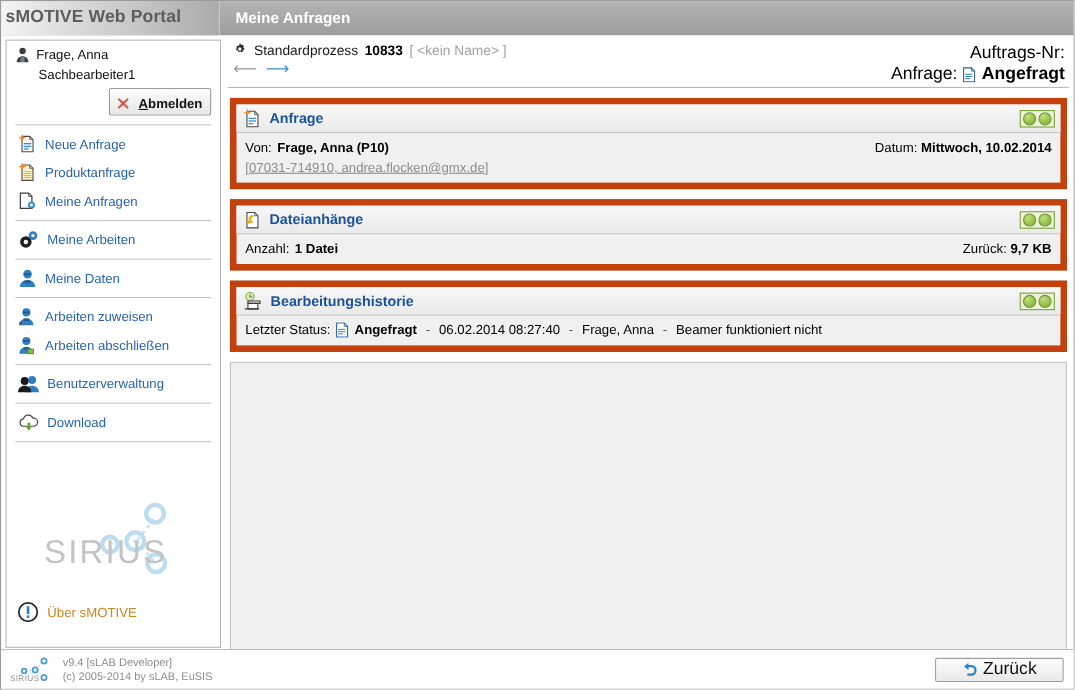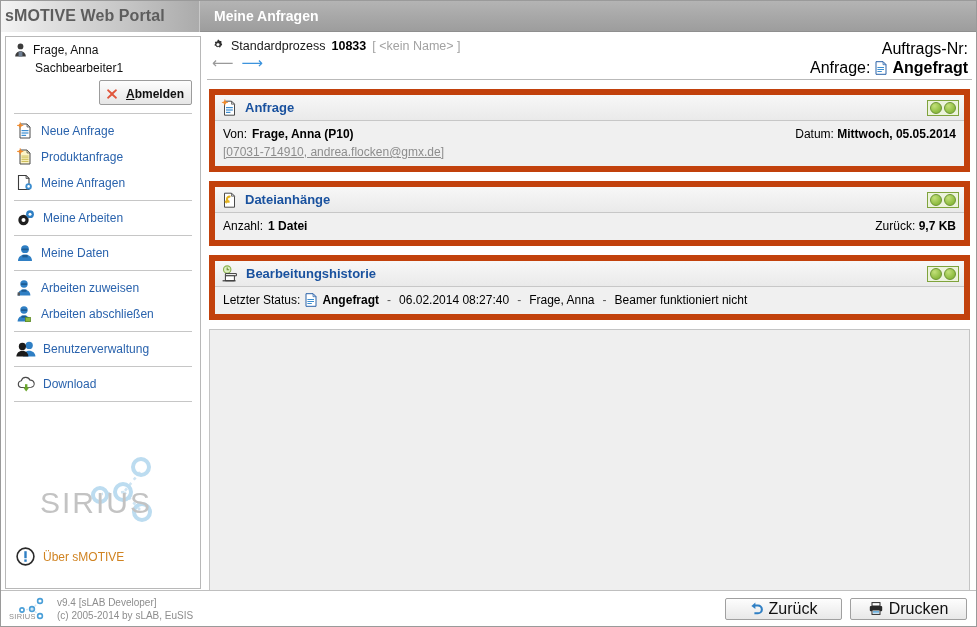--- a/index.html
+++ b/index.html
@@ -496,21 +496,21 @@
           <span class="dot"></span>
           <span class="dot"></span>
         </div>
       </div>
       <div class="panel-body">
         <div class="row">
           <span>Von:</span>
           <span class="b" style="margin-left:5px">Frage, Anna (P10)</span>
           <span class="right">
             <span>Datum:</span>
-            <span class="b">Mittwoch, 05.05.2014</span>
+            <span class="b">Mittwoch, 10.02.2014</span>
           </span>
         </div>
         <div class="sub">[07031-714910, andrea.flocken@gmx.de]</div>
       </div>
     </div>
 
     <div class="panel">
       <div class="panel-head">
         <div class="panel-title">
           <span>
@@ -613,30 +613,16 @@
     <div class="footer-right">
       <div class="fbtn">
         <span>
           <svg width="13" height="13" viewBox="0 0 13 13">
             <path d="M4.8 2.2v2.3h3.1a2.9 2.9 0 0 1 0 5.8H4.4v2H8a4.9 4.9 0 0 0 0-9.8H4.8z" fill="#2f7fc4"></path>
             <path d="M5.4 0.6l-4 3.3 4 3.2z" fill="#2f7fc4"></path>
           </svg>
         </span>
         <span>Zurück</span>
       </div>
-      <div class="fbtn">
-        <span>
-          <svg width="14" height="13" viewBox="0 0 14 13">
-            <rect x="3" y="0.6" width="8" height="3.4" fill="#ffffff" stroke="#2a2a2a" stroke-width="1"></rect>
-            <rect x="0.8" y="4" width="12.4" height="5.2" rx="1" fill="#2a2a2a"></rect>
-            <rect x="3" y="8" width="8" height="4.4" fill="#ffffff" stroke="#2a2a2a" stroke-width="1"></rect>
-            <g fill="#4a9fd8">
-              <rect x="4" y="9" width="6" height=".8"></rect>
-              <rect x="4" y="10.4" width="6" height=".8"></rect>
-            </g>
-          </svg>
-        </span>
-        <span>Drucken</span>
-      </div>
     </div>
   </div>
 
 </div>
 
 </body></html>

